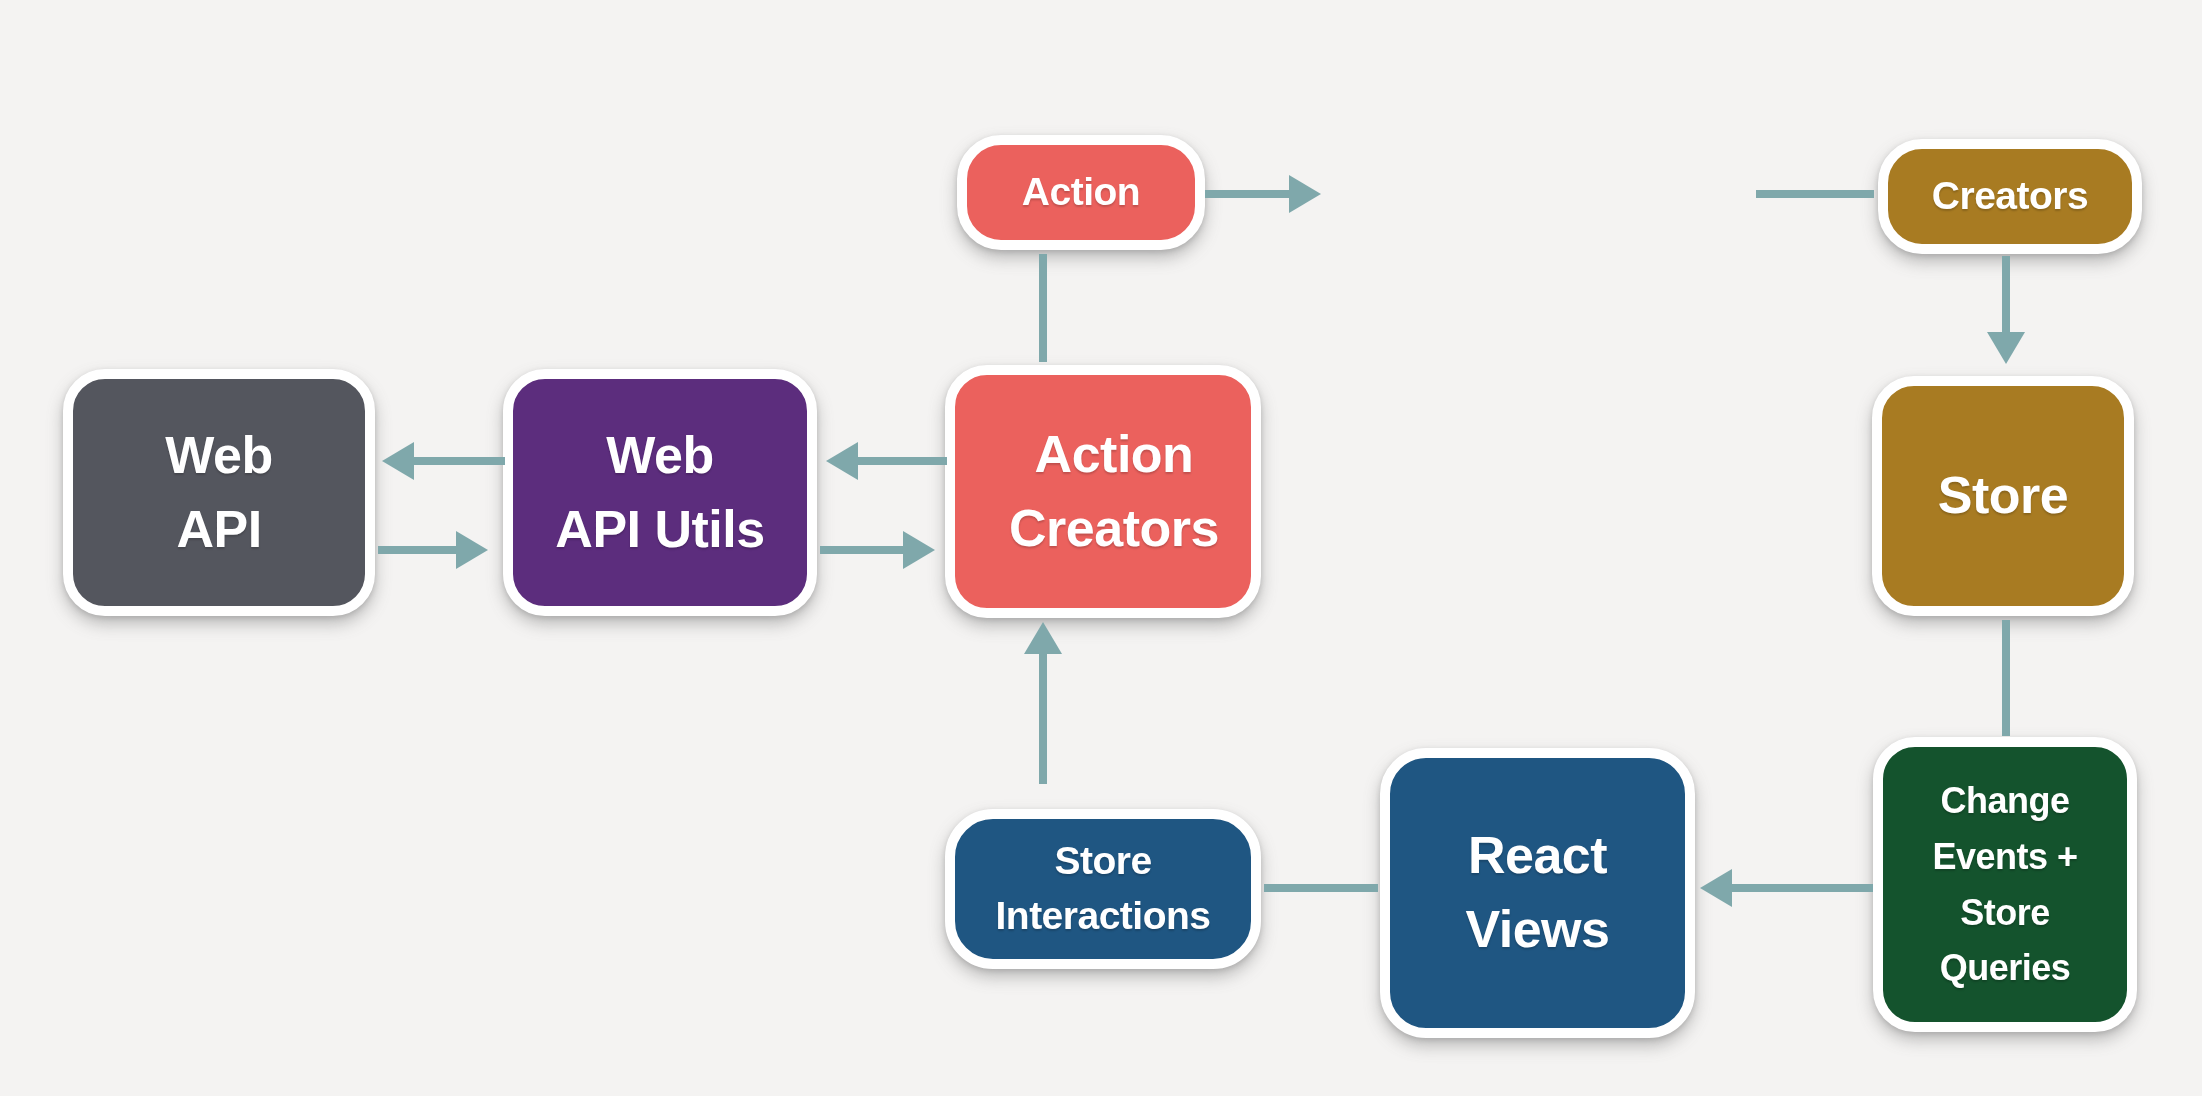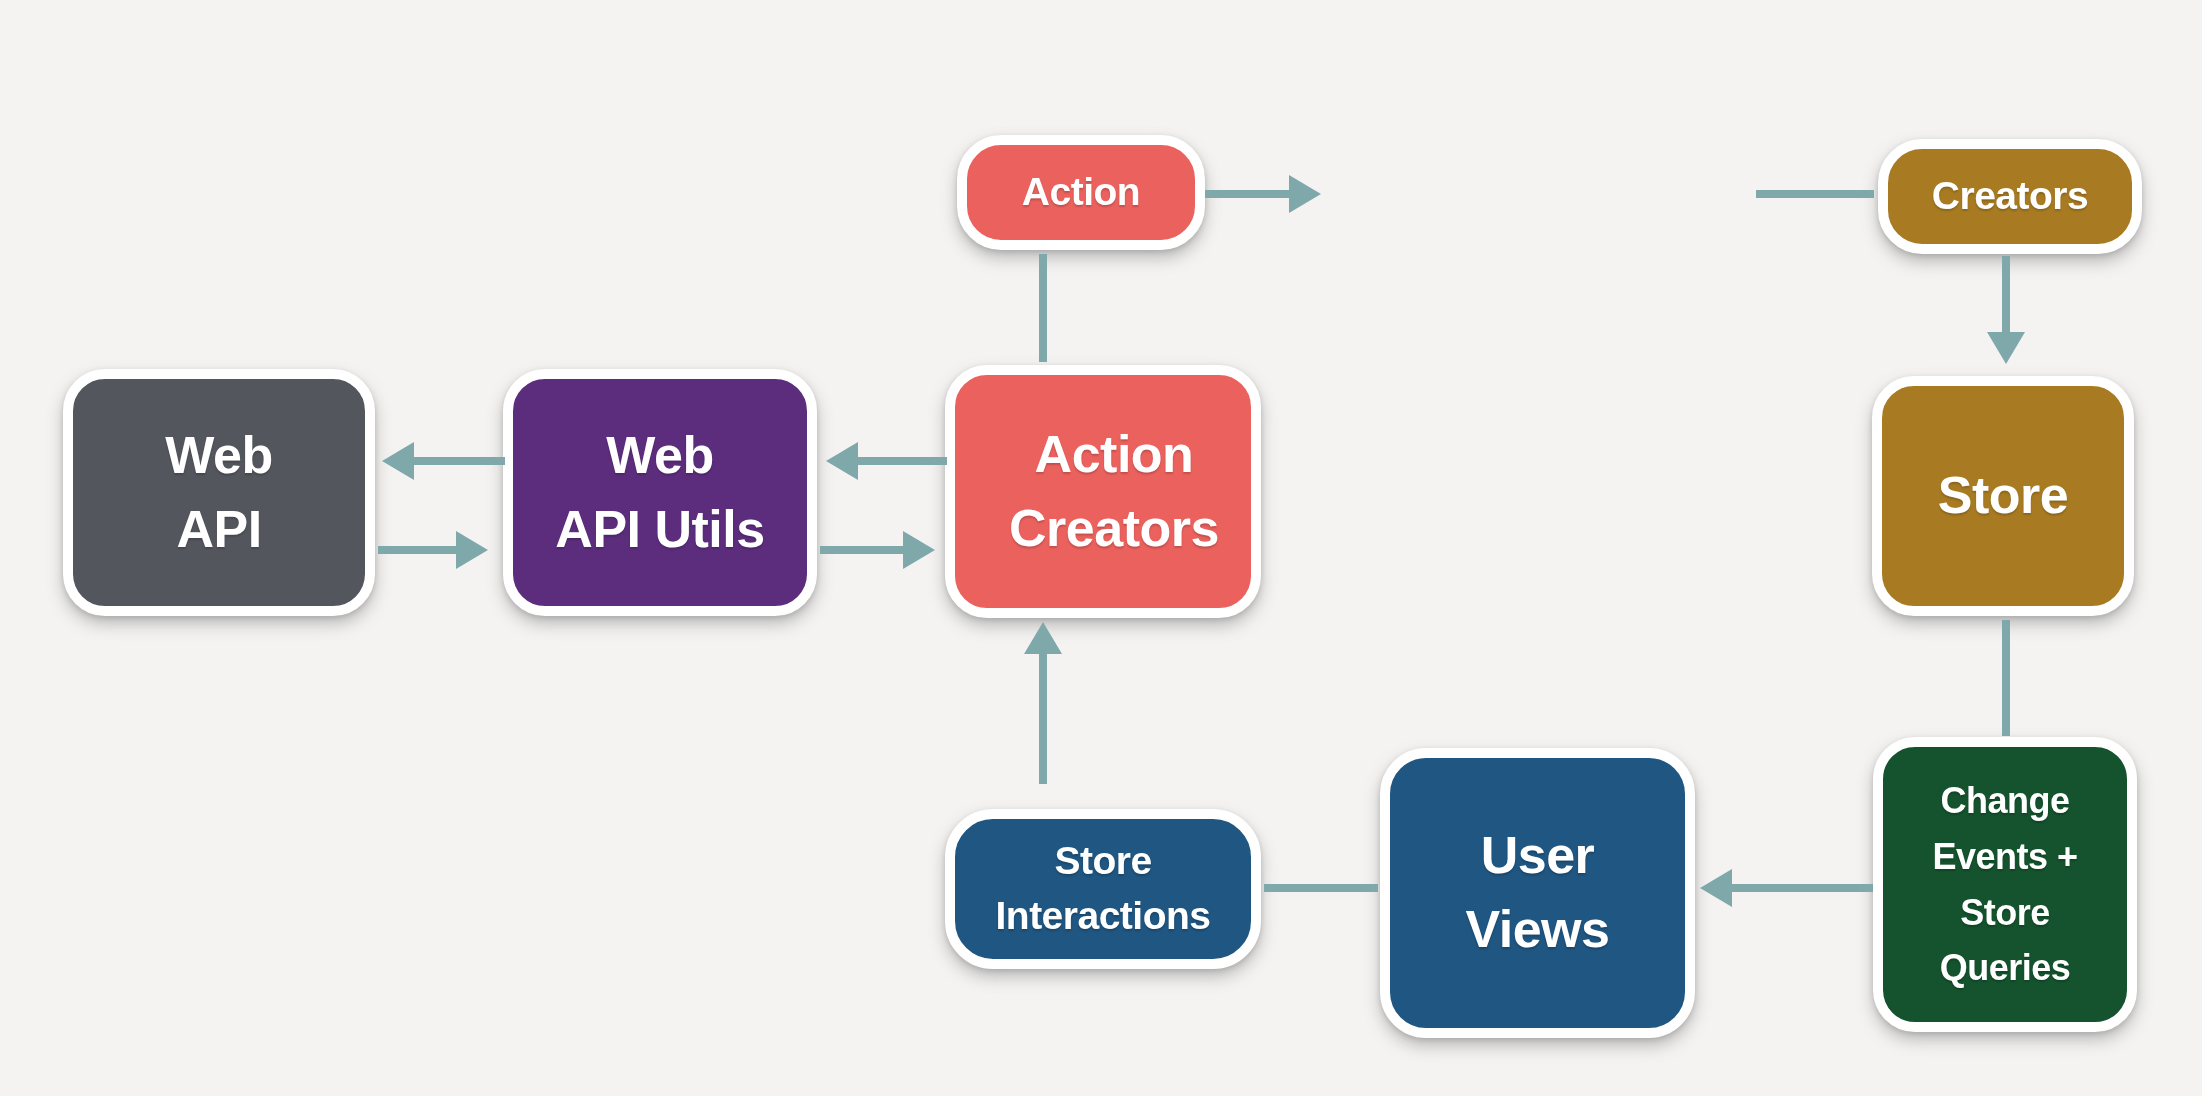--- a/index.html
+++ b/index.html
@@ -98,21 +98,21 @@
 API Utils</span></div>
   <div class="node big  n-action-creators" style="background-color: rgb(235, 97, 93);"><span>Action
 Creators</span></div>
   <div class="node pill n-actions" style="background-color: rgb(235, 97, 93);"><span>Action</span></div>
   <div class="node pill n-callbacks" style="background-color: rgb(168, 123, 34);"><span>Creators</span></div>
   <div class="node big  n-store" style="background-color: rgb(168, 123, 34);"><span>Store</span></div>
   <div class="node pill n-change-events" style="background-color: #14532d;"><span>Change
 Events +
 Store
 Queries</span></div>
-  <div class="node big  n-react-views" style="background-color: rgb(31, 86, 130);"><span>User
+  <div class="node big  n-react-views" style="background-color: rgb(31, 86, 130);"><span>React
 Views</span></div>
   <div class="node pill n-user-interactions" style="background-color: rgb(31, 86, 130);"><span>Store
 Interactions</span></div>
 
   <div class="line e1-line" style="background-color: rgb(127, 168, 171);"></div>
   <div class="ah ah-right e1-ah" style="background-color: rgb(127, 168, 171);"></div>
 
   <div class="line e2-line" style="background-color: rgb(127, 168, 171);"></div>
 
   <div class="line e3-line" style="background-color: rgb(127, 168, 171);"></div>

